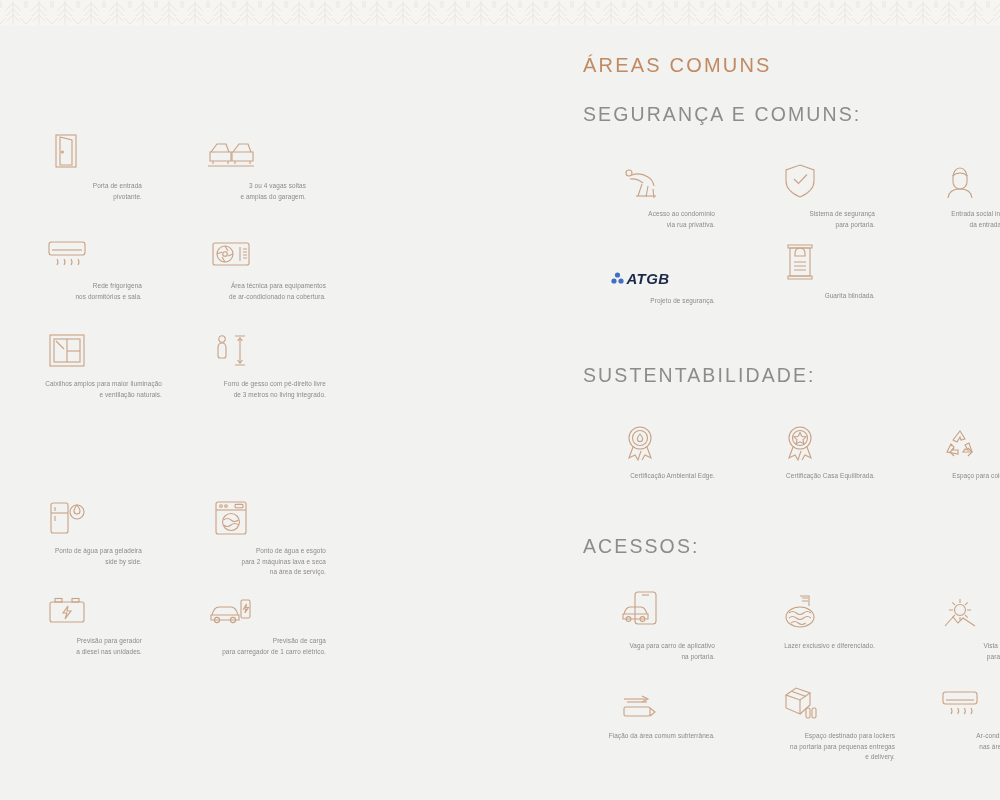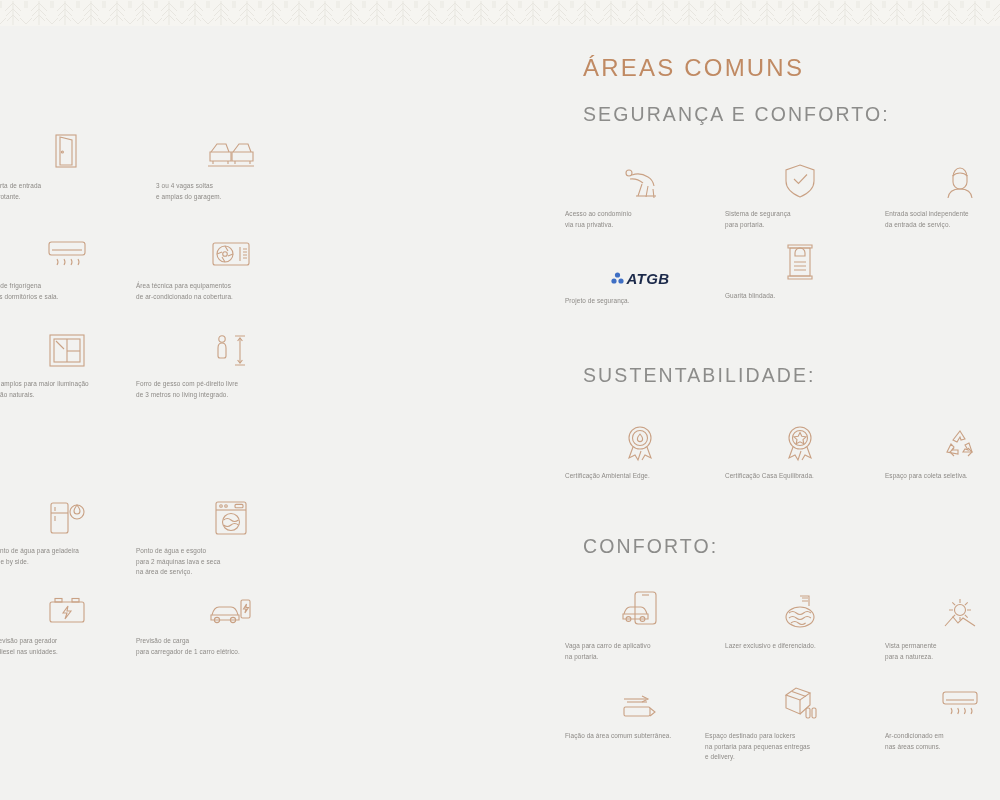--- a/index.html
+++ b/index.html
@@ -23,40 +23,40 @@
   }
 
   
   #left-col  { position:absolute; left:0;   top:130px; width:300px; }
   #right-col { position:absolute; left:560px; top:40px; width:440px; }
 
   
   .feature {
     position:absolute;
     width:150px;
-    text-align:left;
+    text-align:right;
   }
   .feature .ficon {
     height:42px;
     display:flex; align-items:flex-end; justify-content:center;
     margin-bottom:9px;
   }
   .feature .flabel {
     font-size:6.4px;
     line-height:1.65;
     color:#8d8a86;
     letter-spacing:.1px;
     white-space:pre-line;
   }
   .feature.wide { width:190px; }
 
   
   #areas-title {
     position:absolute; left:23px; top:14px;
-    font-size:24px; letter-spacing:2.2px;
+    font-size:20px; letter-spacing:2.2px;
     color:#c08a63; font-weight:400;
   }
   .section-heading {
     position:absolute; left:23px;
     font-size:19.5px; letter-spacing:2.1px;
     color:#8c8c8a; font-weight:400;
   }
 
   
   .atgb {
@@ -613,21 +613,21 @@
     </div>
     <div class="flabel">Previsão de carga
 para carregador de 1 carro elétrico.</div>
   </div>
 </div>
 
 <div id="right-col">
 
   <div id="areas-title">ÁREAS COMUNS</div>
 
-  <div class="section-heading" style="top:63px;">SEGURANÇA E CONFORTO:</div>
+  <div class="section-heading" style="top:63px;">SEGURANÇA E COMUNS:</div>
 
   <div class="feature" style="left:5px; top:118px;">
     <div class="ficon">
       <svg width="36" height="34" viewBox="0 0 36 34" fill="none" stroke="#c9a184" stroke-width="1.1">
         <circle cx="7" cy="7" r="3"></circle>
         <path d="M10 9 q8 -3 16 2 q5 3 6 9"></path>
         <path d="M8 13 q7 -1 13 4"></path>
         <path d="M20 18 l-4 12 M26 20 l-2 11 M31 23 l1 9"></path>
         <path d="M14 30 h20"></path>
       </svg>
@@ -720,21 +720,21 @@
         <path d="M19 3 l5 8 l-4 1 l-1 -3 l-3 5 l-4 -2 z"></path>
         <path d="M6 24 l4 -8 l3 3 l-2 3 l6 0 l0 4 z"></path>
         <path d="M31 24 l-9 0 l2 -3 l3 1 l-3 -5 l4 -2 z"></path>
         <path d="M13 28 l-4 -4 l4 -4"></path>
         <path d="M27 28 l4 -4 l-4 -4"></path>
       </svg>
     </div>
     <div class="flabel">Espaço para coleta seletiva.</div>
   </div>
 
-  <div class="section-heading" style="top:495px;">CONFORTO:</div>
+  <div class="section-heading" style="top:495px;">ACESSOS:</div>
 
   <div class="feature" style="left:5px; top:550px;">
     <div class="ficon">
       <svg width="40" height="42" viewBox="0 0 40 42" fill="none" stroke="#c9a184" stroke-width="1.1">
         <rect x="15" y="2" width="21" height="32" rx="3"></rect>
         <path d="M22 5 h7"></path>
         <path d="M4 24 q2 -7 6 -7 h11 q4 0 6 7"></path>
         <path d="M3 24 h25 v5 h-25 z"></path>
         <circle cx="8.5" cy="29" r="2.4"></circle>
           <circle cx="22.5" cy="29" r="2.4"></circle>

